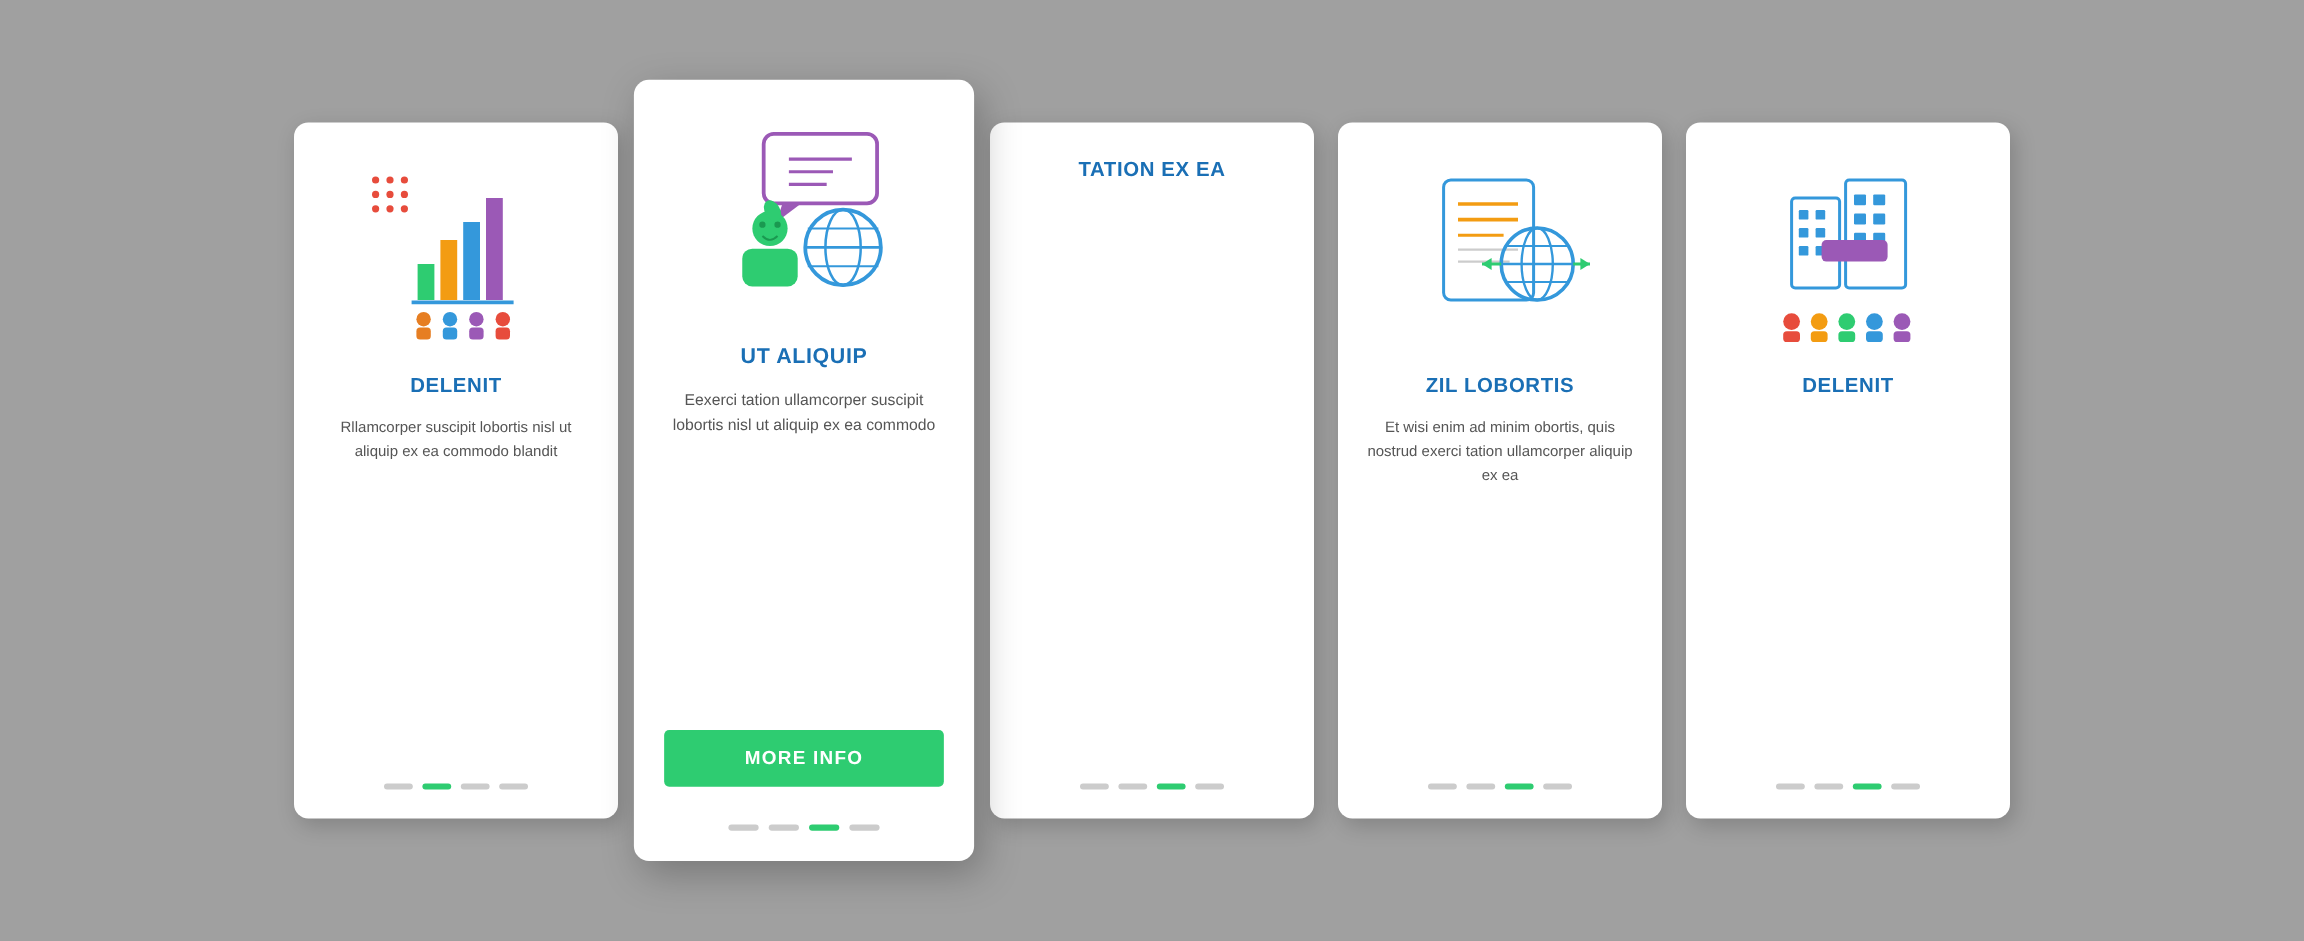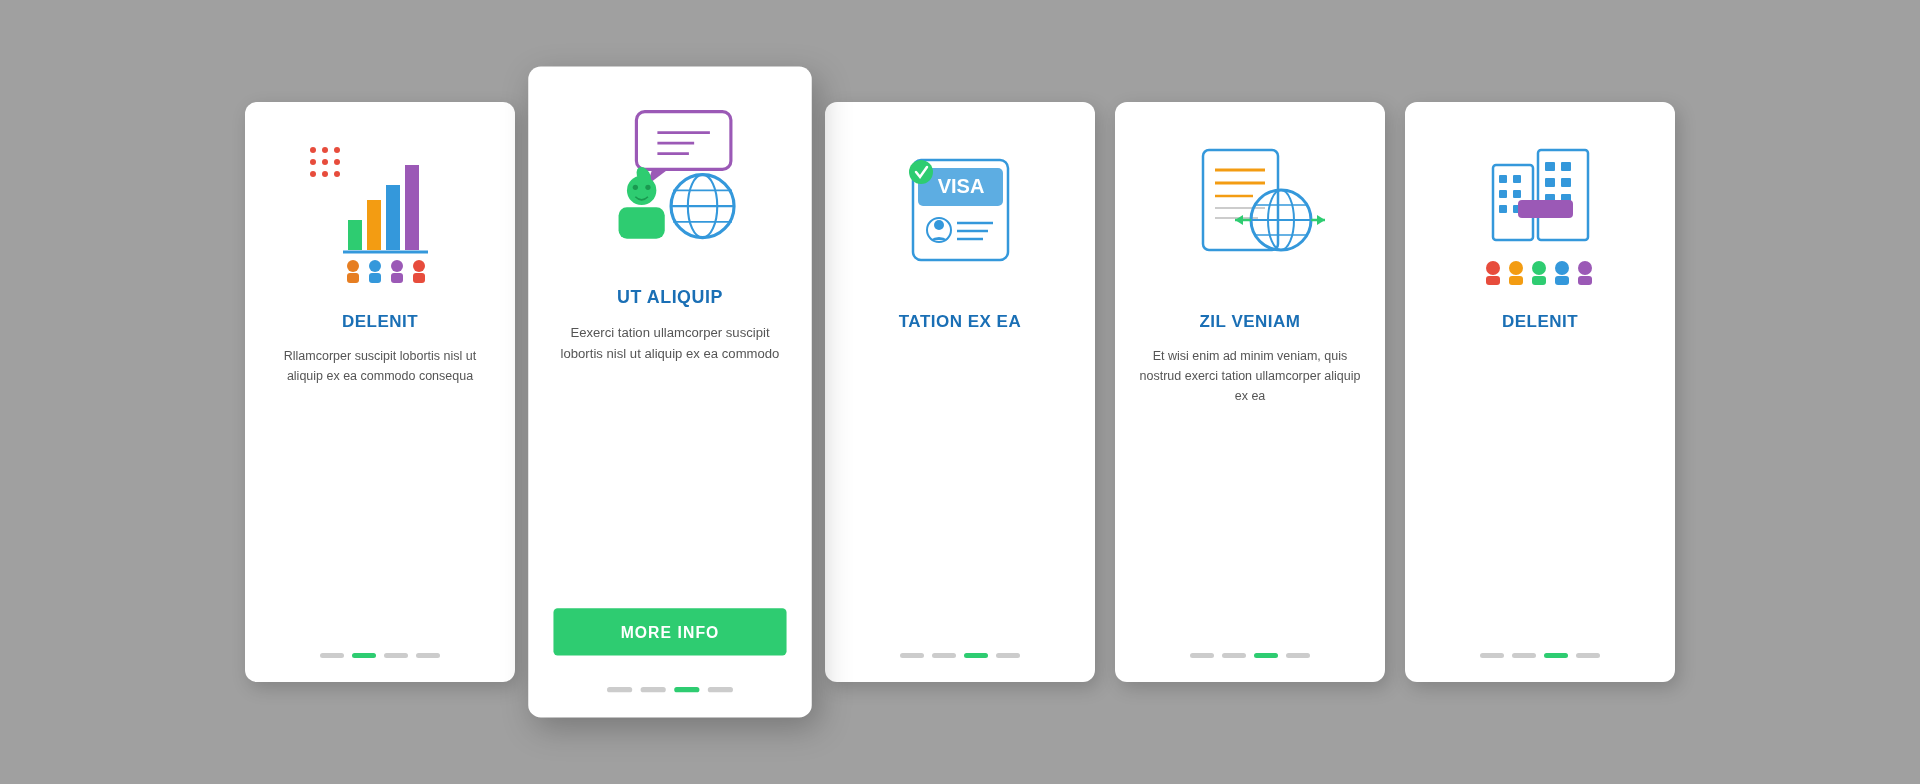--- a/index.html
+++ b/index.html
@@ -140,21 +140,21 @@
         <rect x="44" y="133" width="12" height="10" rx="3" fill="#e67e22"></rect>
         <circle cx="72" cy="126" r="6" fill="#3498db"></circle>
         <rect x="66" y="133" width="12" height="10" rx="3" fill="#3498db"></rect>
         <circle cx="94" cy="126" r="6" fill="#9b59b6"></circle>
         <rect x="88" y="133" width="12" height="10" rx="3" fill="#9b59b6"></rect>
         <circle cx="116" cy="126" r="6" fill="#e74c3c"></circle>
         <rect x="110" y="133" width="12" height="10" rx="3" fill="#e74c3c"></rect>
       </svg>
     </div>
     <div class="card-title">DELENIT</div>
-    <div class="card-text">Rllamcorper suscipit lobortis nisl ut aliquip ex ea commodo consequa</div>
+    <div class="card-text">Rllamcorper suscipit lobortis nisl ut aliquip ex ea commodo blandit</div>
     <div class="dots-row">
       <div class="dot"></div>
       <div class="dot active"></div>
       <div class="dot"></div>
       <div class="dot"></div>
     </div>
   </div>
 
   <div class="card active">
     <div class="card-icon">
@@ -188,40 +188,20 @@
     <button class="more-info-btn">MORE INFO</button>
     <div class="dots-row">
       <div class="dot"></div>
       <div class="dot"></div>
       <div class="dot active"></div>
       <div class="dot"></div>
     </div>
   </div>
 
   <div class="card">
-    <div class="card-icon">
-      <svg width="155" height="145" viewBox="0 0 155 145">
-
-        <rect x="30" y="20" width="95" height="100" rx="8" fill="none" stroke="#3498db" stroke-width="2.5"></rect>
-
-        <rect x="35" y="28" width="85" height="38" rx="5" fill="#5dade2"></rect>
-        <text x="78" y="53" text-anchor="middle" font-size="20" font-weight="900" fill="white" font-family="Arial">VISA</text>
-
-        <circle cx="56" cy="90" r="12" fill="none" stroke="#3498db" stroke-width="2"></circle>
-        <circle cx="56" cy="85" r="5" fill="#3498db"></circle>
-        <path d="M47 100 Q56 94 65 100" fill="#3498db"></path>
-
-        <line x1="74" y1="83" x2="110" y2="83" stroke="#3498db" stroke-width="2.5"></line>
-        <line x1="74" y1="91" x2="105" y2="91" stroke="#3498db" stroke-width="2.5"></line>
-        <line x1="74" y1="99" x2="100" y2="99" stroke="#3498db" stroke-width="2.5"></line>
-
-        <circle cx="38" cy="32" r="12" fill="#2ecc71"></circle>
-        <polyline points="33,32 37,37 44,27" stroke="white" stroke-width="2.5" fill="none" stroke-linecap="round"></polyline>
-      </svg>
-    </div>
     <div class="card-title">TATION EX EA</div>
     <div class="dots-row">
       <div class="dot"></div>
       <div class="dot"></div>
       <div class="dot active"></div>
       <div class="dot"></div>
     </div>
   </div>
 
   <div class="card">
@@ -240,22 +220,22 @@
         <line x1="78" y1="80" x2="138" y2="80" stroke="#3498db" stroke-width="2"></line>
         <line x1="81" y1="65" x2="135" y2="65" stroke="#3498db" stroke-width="1.5"></line>
         <line x1="81" y1="95" x2="135" y2="95" stroke="#3498db" stroke-width="1.5"></line>
 
         <line x1="62" y1="80" x2="78" y2="80" stroke="#2ecc71" stroke-width="2.5"></line>
         <polygon points="62,80 70,75 70,85" fill="#2ecc71"></polygon>
         <line x1="138" y1="80" x2="152" y2="80" stroke="#2ecc71" stroke-width="2.5"></line>
         <polygon points="152,80 144,75 144,85" fill="#2ecc71"></polygon>
       </svg>
     </div>
-    <div class="card-title">ZIL VENIAM</div>
-    <div class="card-text">Et wisi enim ad minim veniam, quis nostrud exerci tation ullamcorper aliquip ex ea</div>
+    <div class="card-title">ZIL LOBORTIS</div>
+    <div class="card-text">Et wisi enim ad minim obortis, quis nostrud exerci tation ullamcorper aliquip ex ea</div>
     <div class="dots-row">
       <div class="dot"></div>
       <div class="dot"></div>
       <div class="dot active"></div>
       <div class="dot"></div>
     </div>
   </div>
 
   <div class="card">
     <div class="card-icon">

